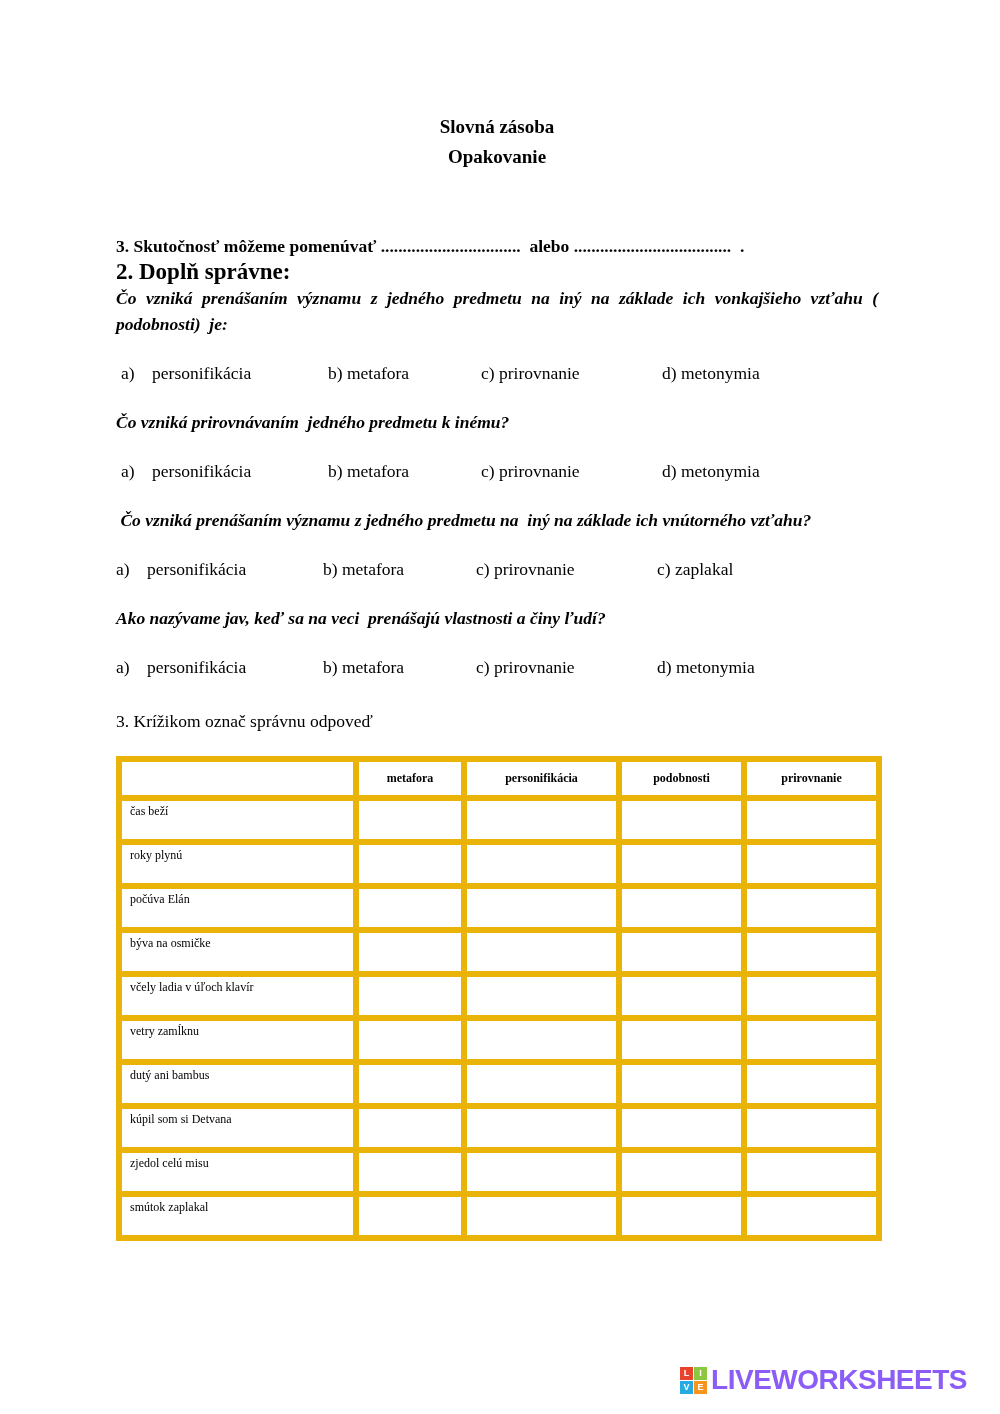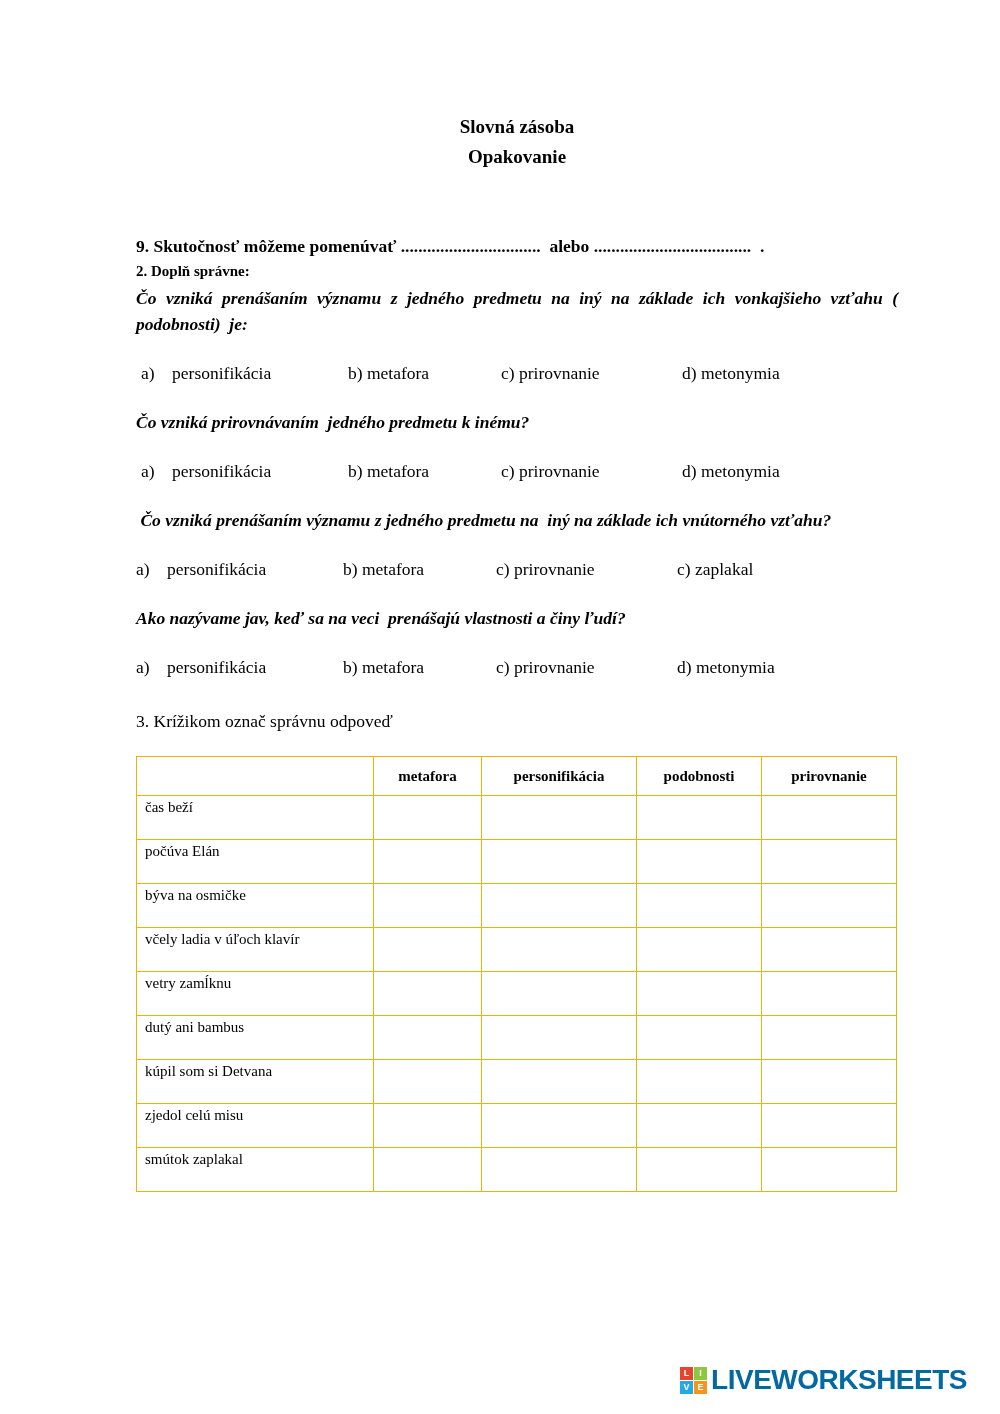--- a/index.html
+++ b/index.html
@@ -9,41 +9,41 @@
     width: 1000px;
     height: 1414px;
     margin: 0 auto;
     background: #ffffff;
     font-family: "Liberation Serif", serif;
     color: #000;
     overflow: hidden;
   }
   .content {
     position: absolute;
-    left: 136px;
+    left: 116px;
     top: 0;
     width: 762px;
   }
   .title-block {
     padding-top: 112px;
     text-align: center;
     font-weight: bold;
     font-size: 19px;
     line-height: 30px;
   }
   .q1 {
     margin-top: 62px;
     font-weight: bold;
     font-size: 17.5px;
     line-height: 25px;
     white-space: pre-wrap;
   }
   .q2-header {
     font-weight: bold;
-    font-size: 15px;
+    font-size: 23px;
     line-height: 25px;
   }
   .prompt {
     font-weight: bold;
     font-style: italic;
     font-size: 17.5px;
     line-height: 26px;
     text-align: justify;
     margin-top: 13px;
     white-space: pre-wrap;
@@ -67,22 +67,22 @@
     line-height: 25px;
     margin-top: 30px;
   }
   table.grid {
     border-collapse: collapse;
     margin-top: 22px;
     width: 760px;
     table-layout: fixed;
   }
   table.grid td, table.grid th {
-    border: 1px solid #eab308;
-    font-size: 15px;
+    border: 6px solid #eab308;
+    font-size: 12px;
     font-family: "Liberation Serif", serif;
     margin-top: 40px;
   }
   table.grid th {
     font-weight: bold;
     text-align: center;
     height: 39px;
     padding: 2px 4px;
   }
   table.grid td.lbl {
@@ -114,35 +114,35 @@
     font-weight: bold;
     font-size: 9px;
     line-height: 13px;
     text-align: center;
   }
   .lw-text {
     font-family: "Liberation Sans", sans-serif;
     font-weight: bold;
     font-size: 28px;
     letter-spacing: -0.5px;
-    color: #0369a1;
+    color: #8b5cf6;
   }
 </style>
 </head>
 <body>
 
 <div class="page">
   <div class="content">
 
     <div class="title-block">
       <div>Slovná zásoba</div>
       <div>Opakovanie</div>
     </div>
 
-    <div class="q1">9. Skutočnosť môžeme pomenúvať ................................  alebo ....................................  .</div>
+    <div class="q1">3. Skutočnosť môžeme pomenúvať ................................  alebo ....................................  .</div>
     <div class="q2-header">2. Doplň správne:</div>
 
     <div class="prompt first">Čo vzniká prenášaním významu z jedného predmetu na iný na základe ich vonkajšieho vzťahu ( podobnosti)  je:</div>
     <div class="opts ind">
       <span class="opt o1">a)    personifikácia</span>
       <span class="opt o2">b) metafora</span>
       <span class="opt o3">c) prirovnanie</span>
       <span class="opt o4">d) metonymia</span>
     </div>
 
@@ -185,20 +185,27 @@
           <th></th>
           <th>metafora</th>
           <th>personifikácia</th>
           <th>podobnosti</th>
           <th>prirovnanie</th>
         </tr>
       </thead>
       <tbody>
         <tr>
           <td class="lbl">čas beží</td>
+          <td class="ans"></td>
+          <td class="ans"></td>
+          <td class="ans"></td>
+          <td class="ans"></td>
+        </tr>
+        <tr>
+          <td class="lbl">roky plynú</td>
           <td class="ans"></td>
           <td class="ans"></td>
           <td class="ans"></td>
           <td class="ans"></td>
         </tr>
         <tr>
           <td class="lbl">počúva Elán</td>
           <td class="ans"></td>
           <td class="ans"></td>
           <td class="ans"></td>

